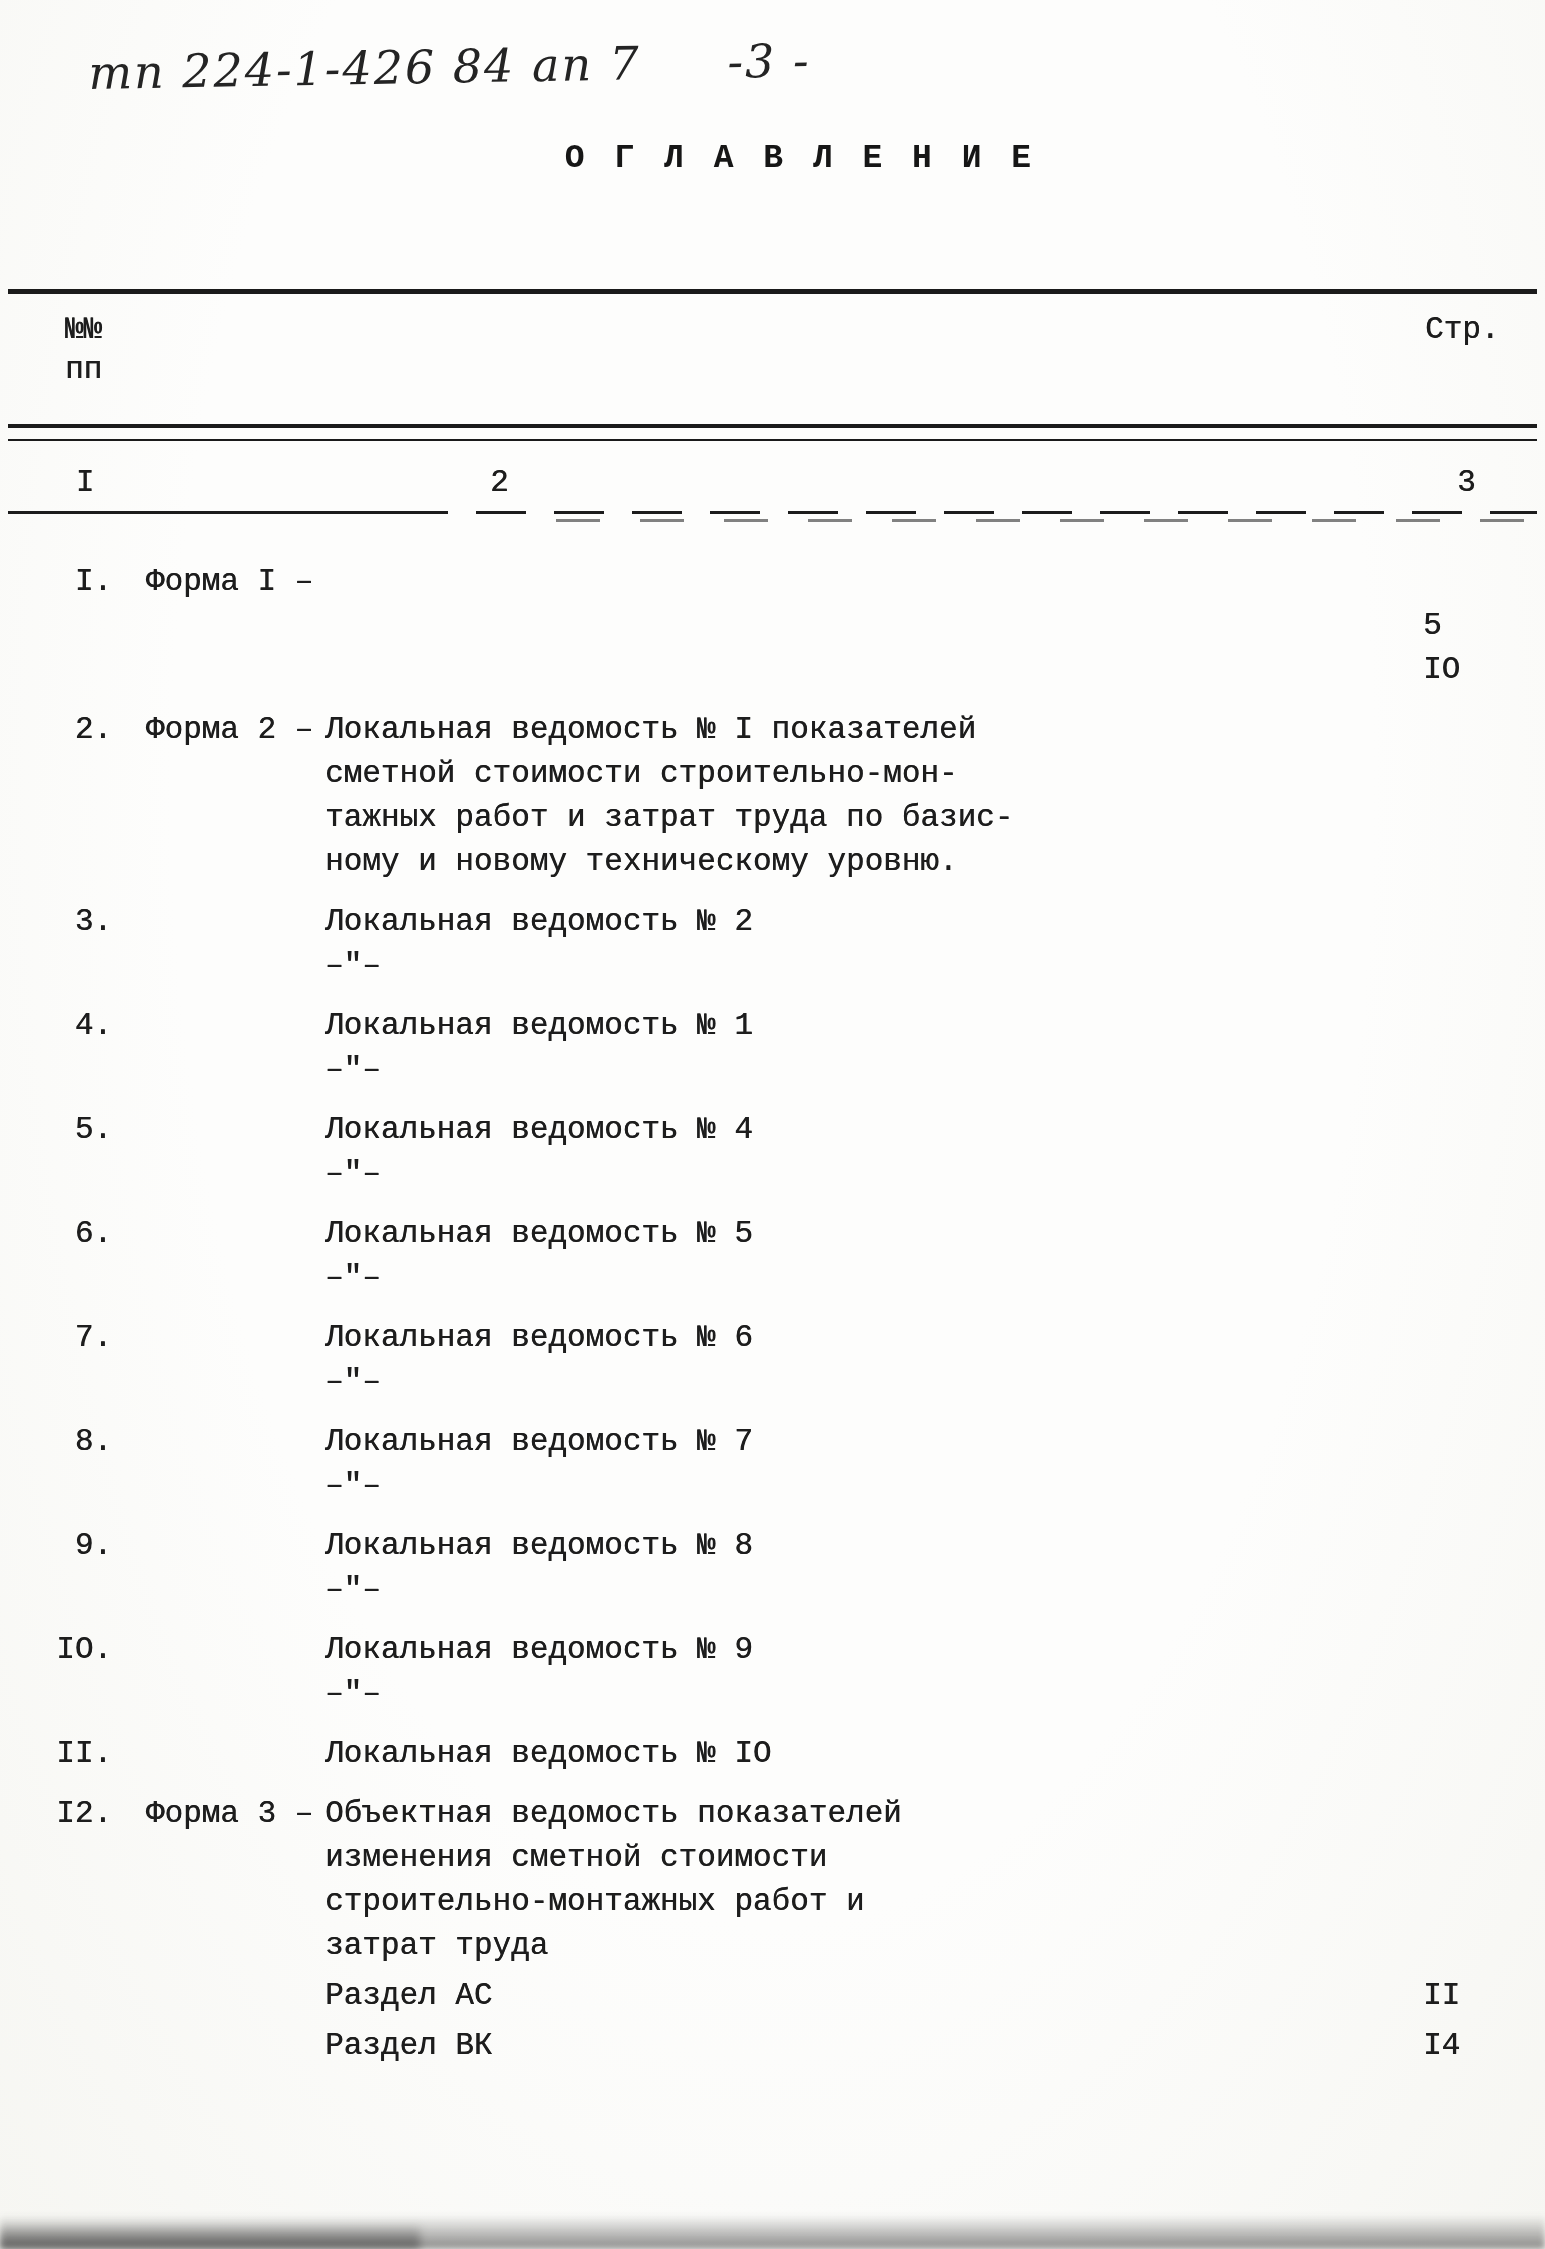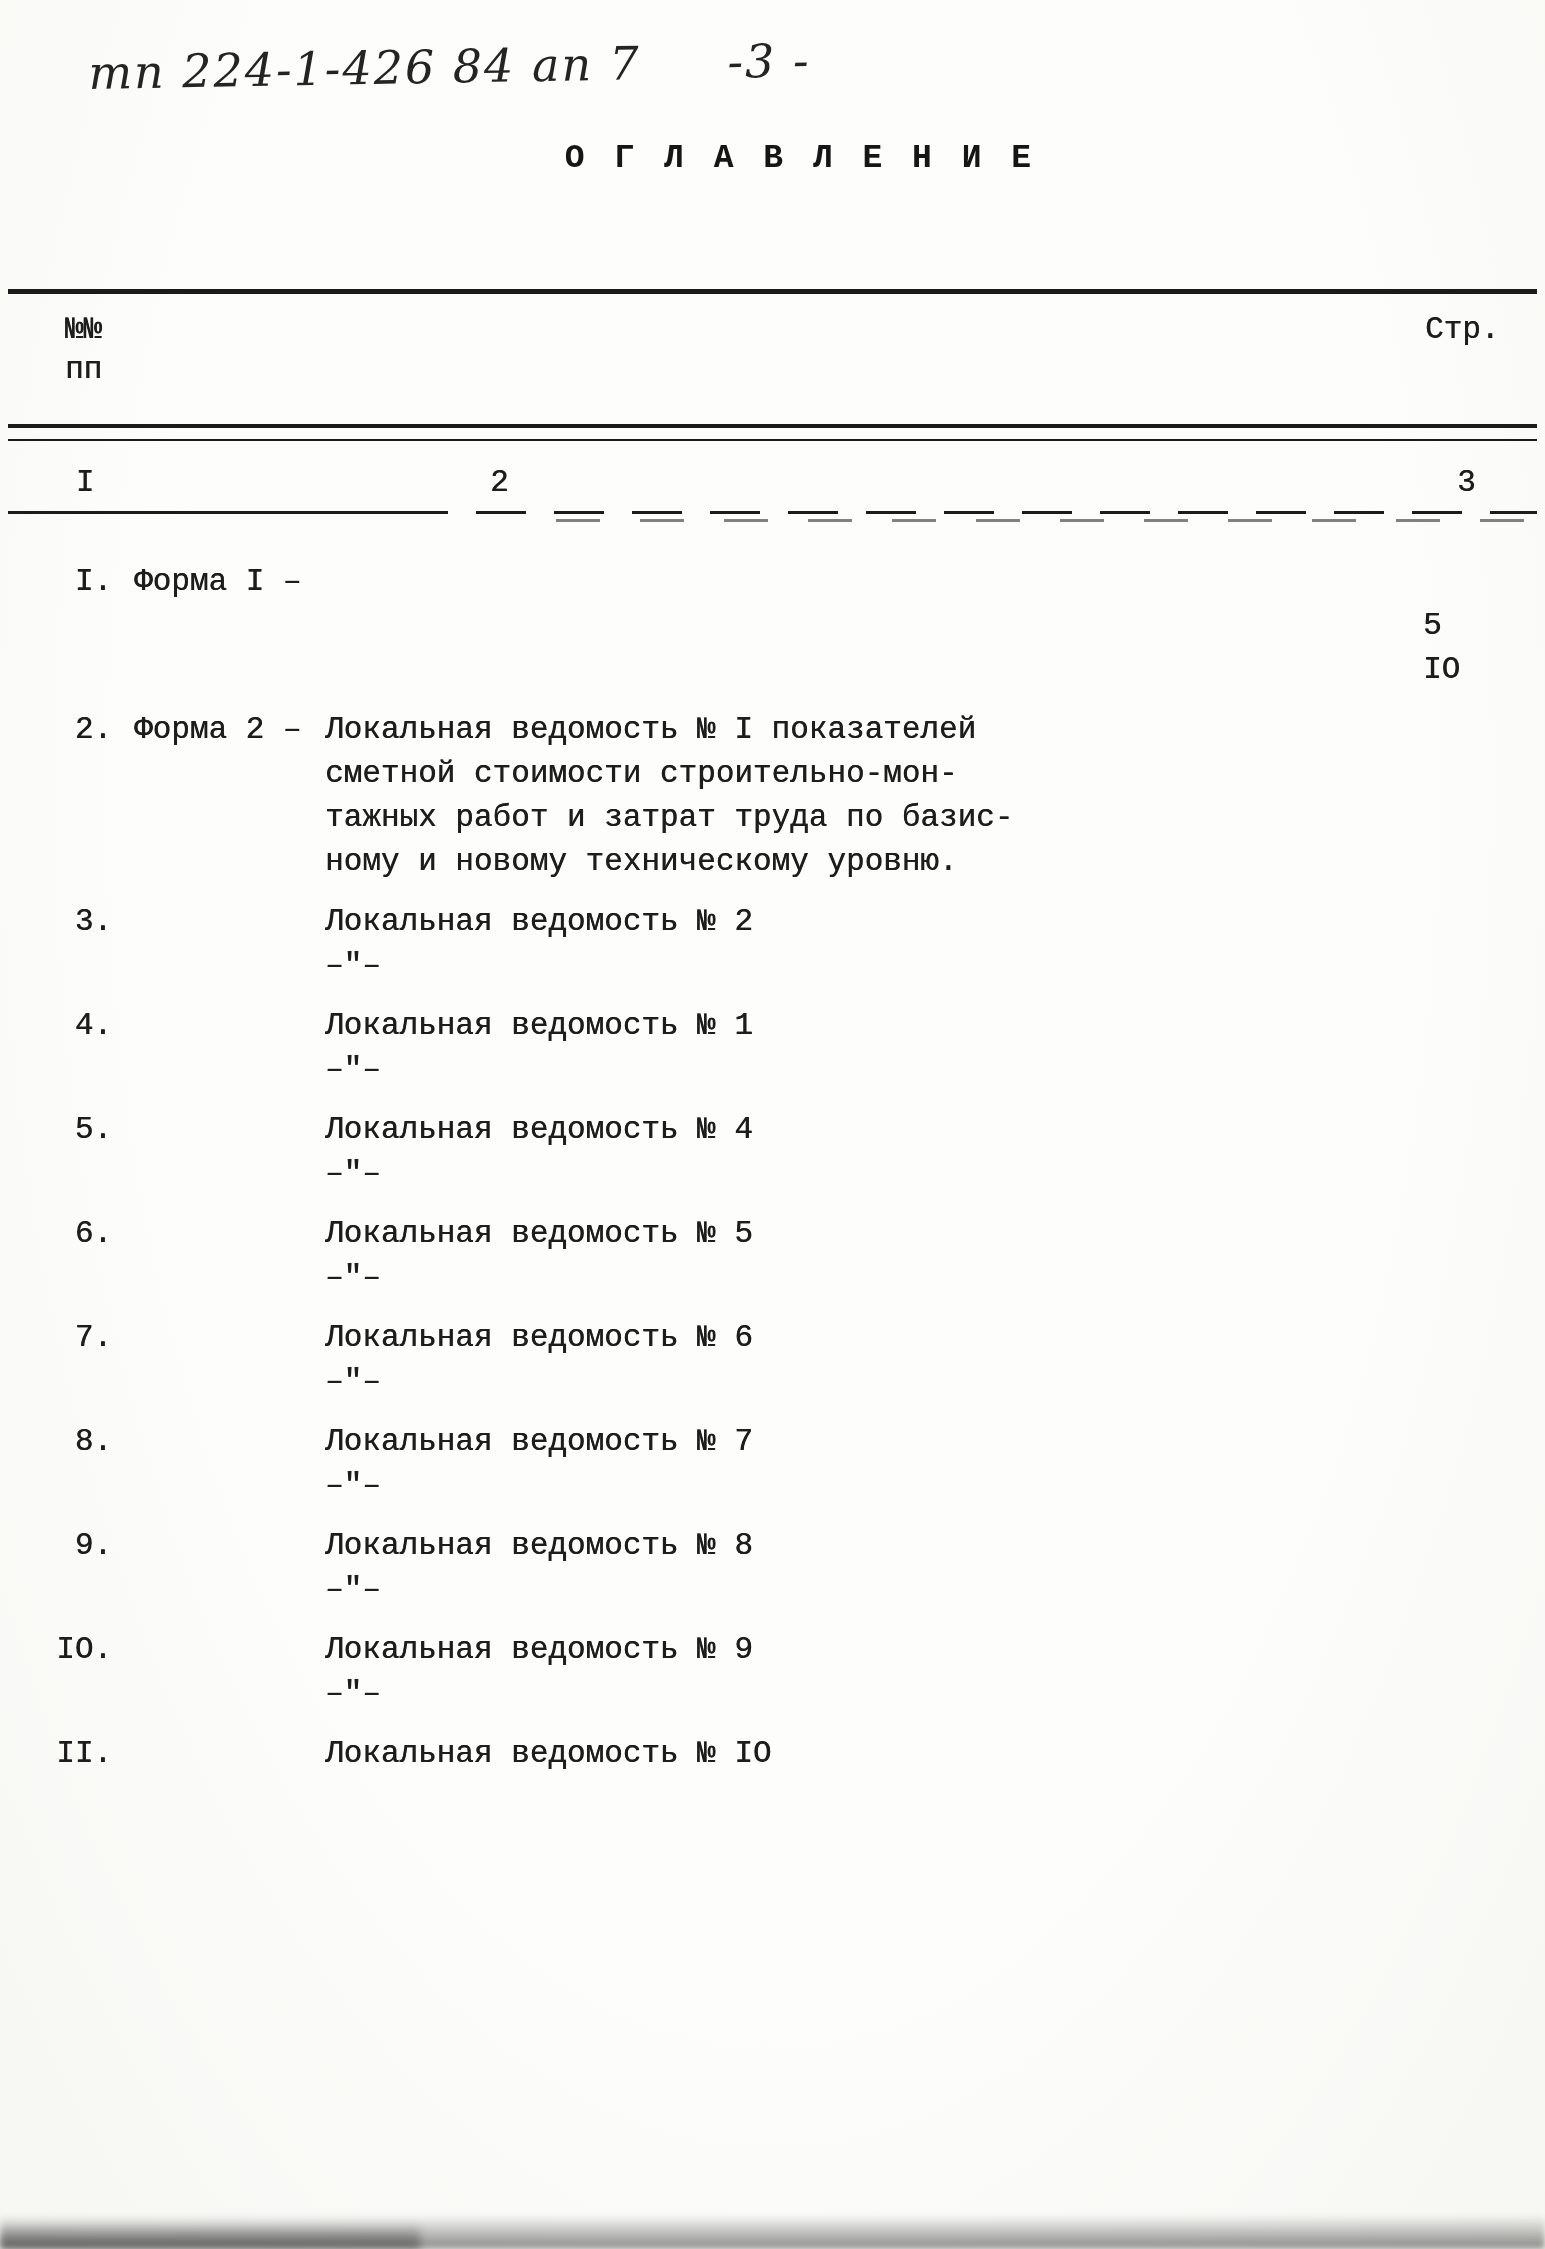--- a/index.html
+++ b/index.html
@@ -67,21 +67,21 @@
 
   .index-row { margin-top:22px; padding:0 40px; font-size:31px; line-height:40px; }
   .i-num  { grid-column:1; text-align:center; }
   .i-name { grid-column:3; padding-left:165px; }
   .i-page { grid-column:4; padding-left:72px; }
 
   
   .tbody { margin-top:38px; padding:0 40px; }
   .trow { margin-bottom:16px; font-size:31px; line-height:44px; }
   .c-num  { grid-column:1; text-align:right; padding-right:18px; align-self:start; }
-  .c-form { grid-column:2; padding-left:4px; align-self:start; }
+  .c-form { grid-column:2; padding-left:4px; align-self:start;text-align:center; }
   .c-text { grid-column:3; white-space:pre-line; }
   .c-sub  { margin-top:6px; }
   .c-page { grid-column:4; padding-left:38px; align-self:end; }
 
   
   .tbody, .thead, .index-row { text-shadow:0.4px 0 0 currentColor; }
 
   
   .smudge-bottom {
     position:absolute; left:0; right:0; bottom:0; height:34px;
@@ -198,17 +198,30 @@
         <div class="c-text">Локальная ведомость № 9
 –"–</div>
         <div class="c-page"></div>
       </div>
       <div class="trow">
         <div class="c-num">II.</div>
         <div class="c-form"></div>
         <div class="c-text">Локальная ведомость № IO</div>
         <div class="c-page"></div>
       </div>
+      <div class="trow">
+        <div class="c-num">I2.</div>
+        <div class="c-form">Форма 3 –</div>
+        <div class="c-text">Объектная ведомость показателей
+изменения сметной стоимости
+строительно-монтажных работ и
+затрат труда</div>
+        <div class="c-page"></div>
+        <div class="c-text c-sub">Раздел АС</div>
+        <div class="c-page">II</div>
+        <div class="c-text c-sub">Раздел ВК</div>
+        <div class="c-page">I4</div>
+      </div>
     </div>
 
   <div class="smudge-corner"></div>
   <div class="smudge-bottom"></div>
 </div>
 
 </body></html>

